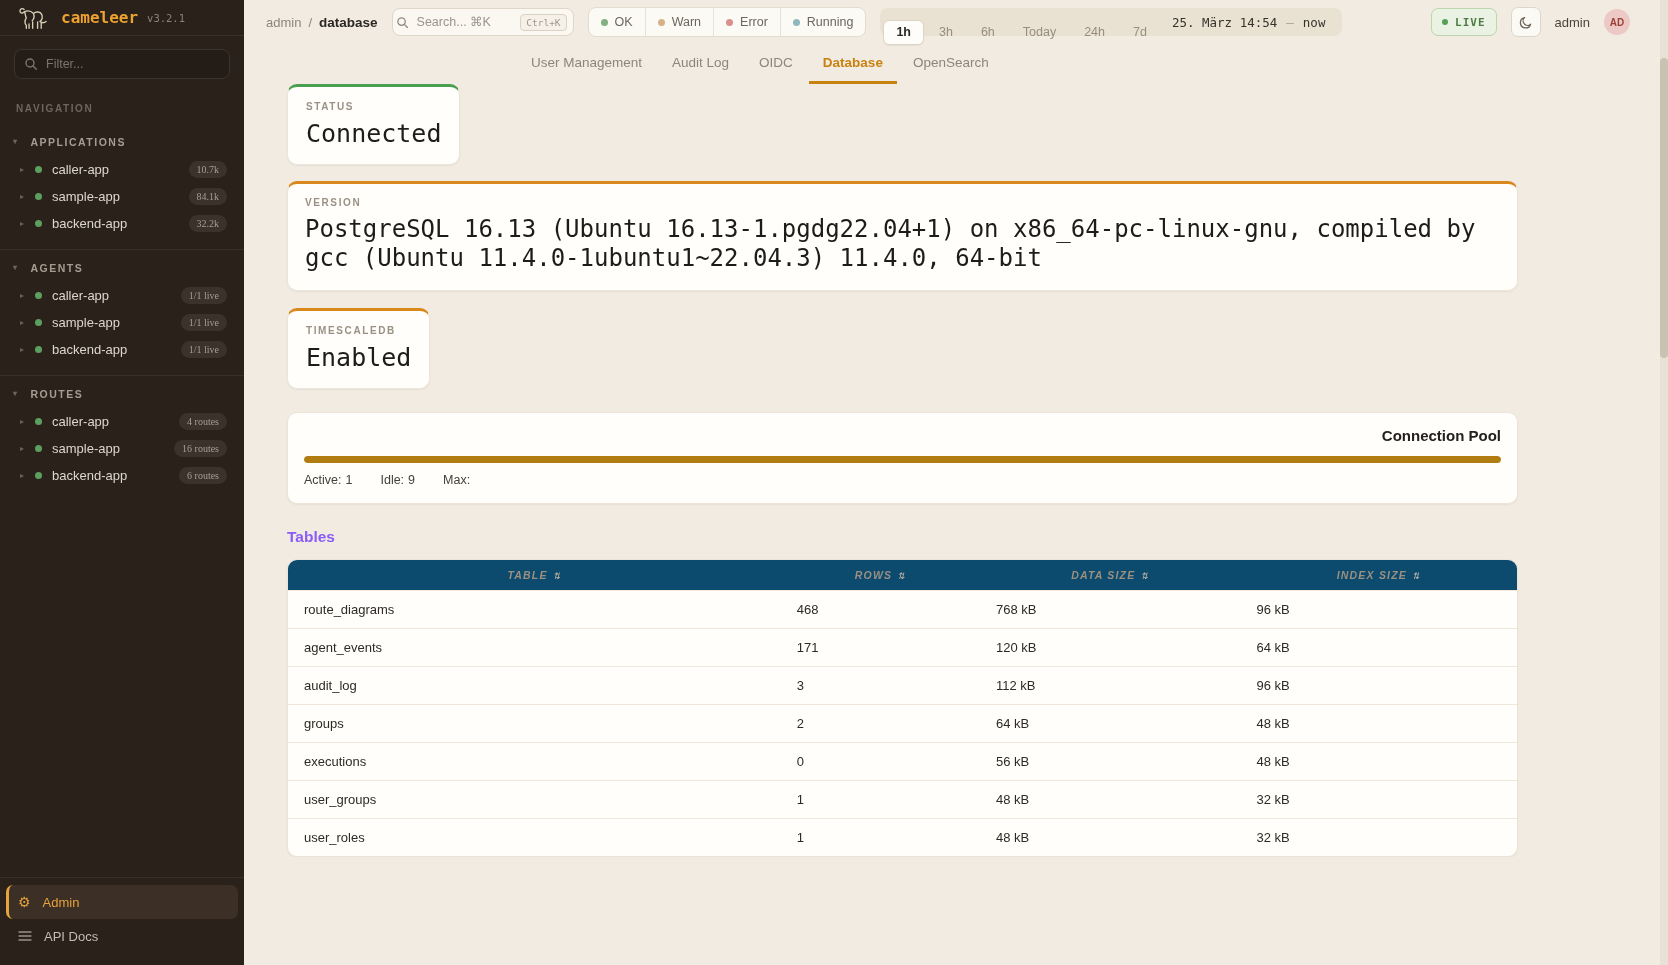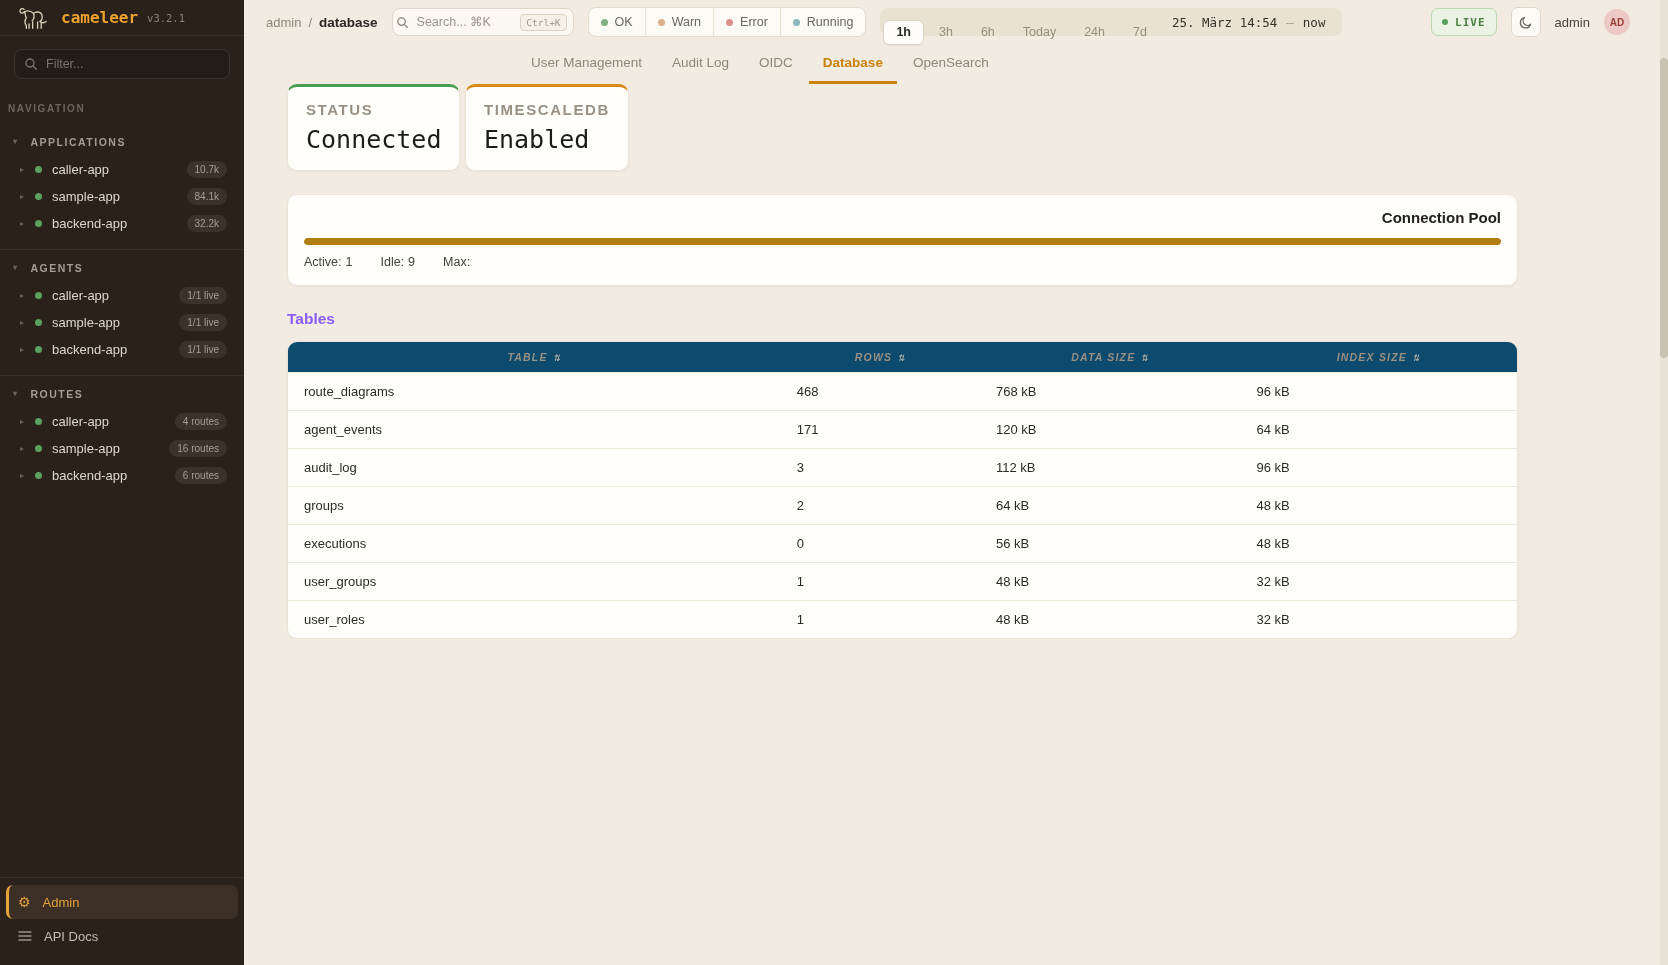--- a/index.html
+++ b/index.html
@@ -13,30 +13,30 @@
   
   .sidebar{width:244px;min-width:244px;background:#2a211b;display:flex;flex-direction:column;box-sizing:border-box;}
   .side-header{display:flex;align-items:center;gap:9px;height:36px;padding:0 16px;border-bottom:1px solid rgba(255,255,255,.07);box-sizing:border-box;}
   .camel-svg{flex:none;}
   .brand{font-family:"DejaVu Sans Mono",monospace;font-weight:bold;color:#eda22f;font-size:16px;}
   .brand-ver{font-family:"DejaVu Sans Mono",monospace;font-size:10.5px;color:#8a8178;}
   .filter-wrap{margin:13px 14px 0;position:relative;}
   .filter-wrap svg{position:absolute;left:10px;top:8px;}
   .filter-input{width:100%;box-sizing:border-box;background:#241c16;border:1px solid #3d342c;border-radius:8px;height:30px;padding:0 10px 0 31px;color:#cfc8bf;font-size:12.5px;outline:none;font-family:"Liberation Sans",sans-serif;}
   .filter-input::placeholder{color:#7c746a;}
-  .nav-label{font-size:10px;letter-spacing:1.6px;color:#6e665d;font-weight:bold;margin:24px 8px 10px;}
+  .nav-label{font-size:10px;letter-spacing:1.6px;color:#6e665d;font-weight:bold;margin:24px 16px 10px;}
   .section{padding:6px 0 12px;}
   .section + .section{border-top:1px solid rgba(255,255,255,.06);}
   .section-head{display:flex;align-items:center;gap:12px;padding:6px 16px 8px 13px;color:#a69d92;font-size:10.5px;font-weight:bold;letter-spacing:1.5px;cursor:pointer;}
   .sec-caret{color:#6e665d;font-size:8px;line-height:1;}
   .item{display:flex;align-items:center;height:27px;padding:0 17px 0 20px;gap:7px;cursor:pointer;}
   .item .arrow{color:#6a6157;font-size:8px;width:8px;line-height:1;}
   .dot{width:7px;height:7px;border-radius:50%;background:#5ca05f;flex:none;}
   .item .name{font-size:13px;color:#ded7cd;flex:1;margin-left:3px;}
-  .badge{font-family:Liberation Sans, sans-serif;font-size:10px;color:#a89e92;background:#3a322b;border-radius:9px;padding:3px 8px;white-space:nowrap;}
+  .badge{font-family:Liberation Serif, serif;font-size:10px;color:#a89e92;background:#3a322b;border-radius:9px;padding:3px 8px;white-space:nowrap;}
   .side-footer{margin-top:auto;border-top:1px solid rgba(255,255,255,.07);padding:7px 6px 12px;}
   .foot-item{display:flex;align-items:center;gap:12px;height:34px;border-radius:7px;padding:0 12px;color:#c3bcb2;font-size:13px;cursor:pointer;box-sizing:border-box;}
   .foot-item.active{background:#3b2f26;color:#e6a23c;border-left:3px solid #e6a23c;padding-left:9px;}
   .gear{font-size:14px;line-height:1;color:#e6a23c;}
 
   
   .main{flex:1;display:flex;flex-direction:column;min-width:0;}
   .topbar{height:44px;display:flex;align-items:center;padding:0 38px 0 22px;gap:14px;flex:none;}
   .crumb{display:flex;align-items:center;gap:7px;font-size:13px;color:#8e8679;white-space:nowrap;}
   .crumb .page{color:#2b2824;font-weight:700;font-size:13.5px;}
@@ -63,21 +63,21 @@
   
   .tabbar{display:flex;align-items:flex-end;height:40px;padding-left:273px;gap:2px;flex:none;}
   .tab{padding:0 14px 11px;font-size:13.5px;color:#8e8679;border-bottom:3px solid transparent;cursor:pointer;white-space:nowrap;}
   .tab.active{color:#c8820f;font-weight:600;border-bottom-color:#c9820e;}
 
   
   .content{padding:0 150px 0 43px;overflow:hidden;}
   .h1{font-size:21px;font-weight:700;color:#262320;margin:22px 0 17px;}
   .card{background:#fffefb;border:1px solid #ece5d7;border-radius:10px;box-shadow:0 1px 2px rgba(28,25,23,.05);box-sizing:border-box;}
   .metric{display:inline-block;padding:14px 18px 16px;border-top:3px solid #ccc;vertical-align:top;}
-  .metric-label{font-size:15px;font-weight:700;letter-spacing:1.6px;color:#9a9184;}
+  .metric-label{font-size:10px;font-weight:700;letter-spacing:1.6px;color:#9a9184;}
   .metric-value{font-family:"DejaVu Sans Mono",monospace;font-size:25px;color:#1e1c19;margin-top:7px;}
   .versioncard{display:block;margin:16px 0 17px;width:100%;padding:13px 17px 16px;border-top:3px solid #ccc;}
   .versioncard .metric-value{font-size:24px;line-height:1.22;}
   .ts-card{margin-bottom:23px;}
   .poolcard{padding:14px 16px 16px;margin-bottom:24px;width:100%;}
   .pool-title{font-size:15px;font-weight:700;color:#23201d;text-align:right;}
   .pool-track{height:7px;background:#ede6d7;border-radius:4px;margin-top:12px;overflow:hidden;}
   .pool-fill{height:100%;border-radius:4px;width:100%;}
   .pool-stats{display:flex;gap:28px;margin-top:10px;font-size:12.5px;color:#45403a;}
   .pool-stat{display:flex;gap:4px;}
@@ -283,20 +283,24 @@
       <div class="tab">OpenSearch</div>
     </nav>
 
     <section class="content">
 
       <div class="card metric" style="border-top-color: rgb(74, 158, 79);">
         <div class="metric-label">STATUS</div>
         <div class="metric-value">Connected</div>
       </div>
 
+      <div class="card metric versioncard" style="border-top-color: rgb(217, 137, 27);">
+        <div class="metric-label">VERSION</div>
+        <div class="metric-value">PostgreSQL 16.13 (Ubuntu 16.13-1.pgdg22.04+1) on x86_64-pc-linux-gnu, compiled by gcc (Ubuntu 11.4.0-1ubuntu1~22.04.3) 11.4.0, 64-bit</div>
+      </div>
 
       <div class="card metric ts-card" style="border-top-color: rgb(217, 137, 27);">
         <div class="metric-label">TIMESCALEDB</div>
         <div class="metric-value">Enabled</div>
       </div>
 
       <div class="card poolcard">
         <div class="pool-title">Connection Pool</div>
         <div class="pool-track">
           <div class="pool-fill" style="background: rgb(177, 124, 16);"></div>

